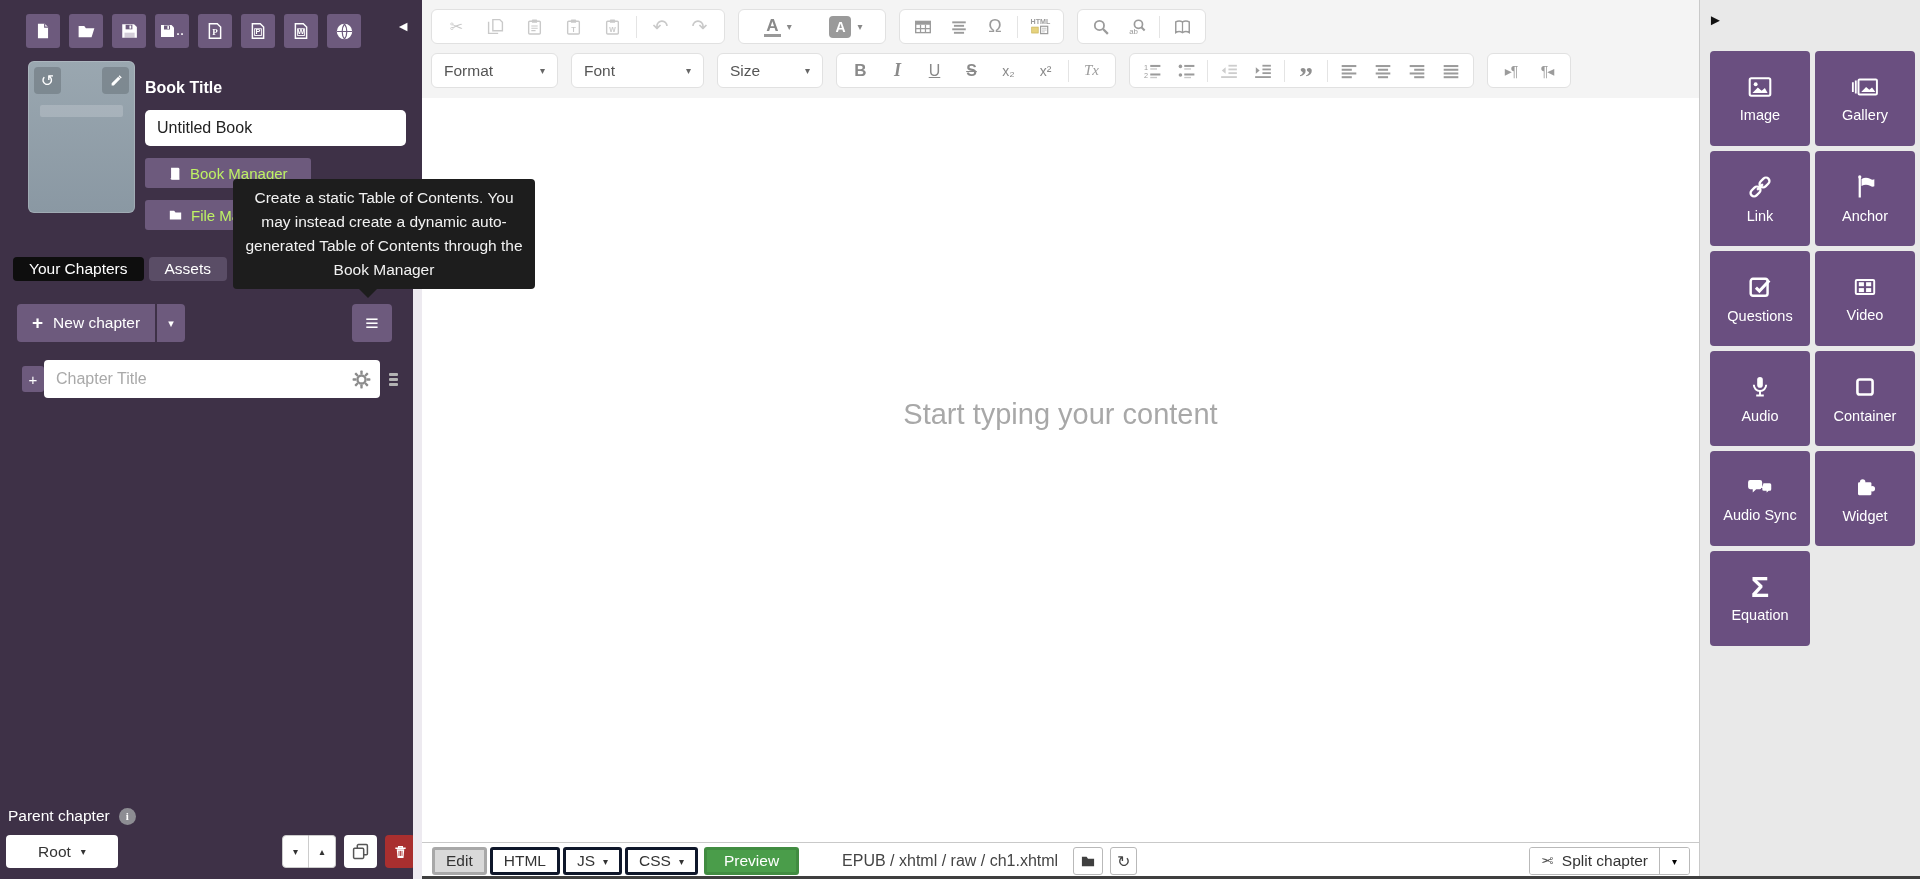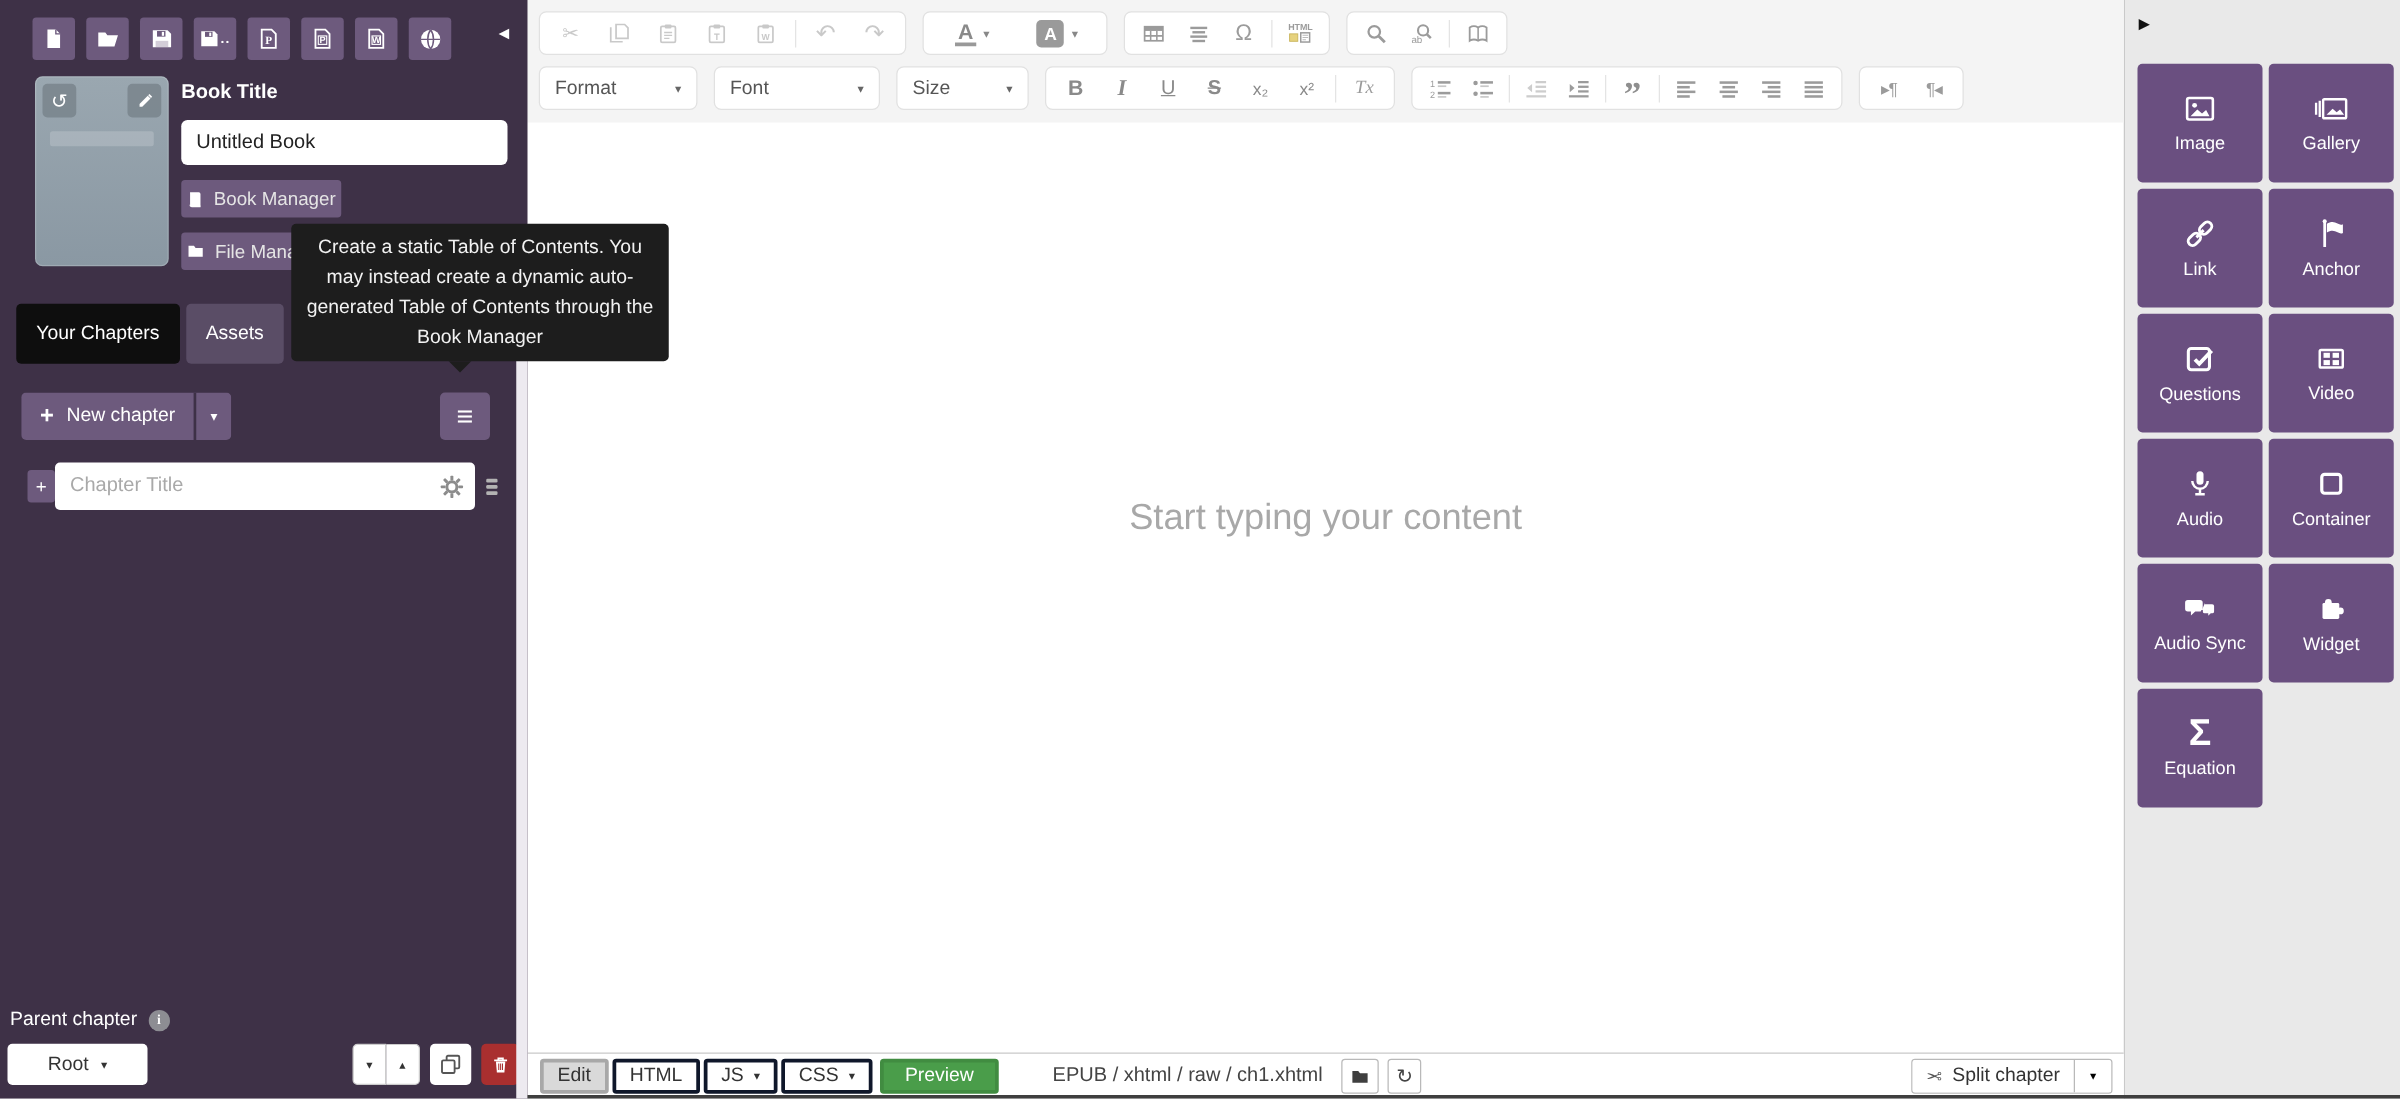--- a/index.html
+++ b/index.html
@@ -11,26 +11,26 @@
 .file-toolbar{display:flex;align-items:flex-start;gap:9px;padding:14px 12px 0 26px}
 .fbtn{width:34px;height:34px;border-radius:3px;background:#6d5a7d;display:flex;align-items:center;justify-content:center;cursor:pointer}
 .collapse{margin-left:auto;color:#fff;font-size:14px;padding-top:4px;cursor:pointer}
 .save-dots{color:#fff;font-weight:bold;font-size:11px;letter-spacing:1px;margin-left:1px}
 .book-row{display:flex;margin:13px 16px 0 28px}
 .cover{position:relative;width:107px;height:152px;border-radius:6px;background:linear-gradient(#9aa7b0,#8a98a3);box-shadow:inset 0 0 0 1px rgba(255,255,255,.18)}
 .cover-strip{position:absolute;left:12px;right:12px;top:44px;height:12px;background:rgba(255,255,255,.18);border-radius:2px}
 .cover-btn{position:absolute;top:6px;width:27px;height:27px;border-radius:4px;background:rgba(122,133,141,.88);color:#fff;display:flex;align-items:center;justify-content:center;font-size:16px;cursor:pointer}
 .cover-btn.reset{left:6px}.cover-btn.edit{right:6px}
 .book-info{flex:1;margin-left:10px;min-width:0}
-.bt-label{font-size:16px;font-weight:bold;margin:4px 0 13px}
+.bt-label{font-size:16px;font-weight:bold;margin:18px 0 13px}
 .bt-input{width:100%;height:36px;border:none;border-radius:5px;padding:0 12px;font-size:16px;color:#222;font-family:inherit;outline:none}
-.mgr-btn{display:inline-flex;align-items:center;gap:8px;height:30px;padding:0 4px;background:#6d5a7d;border-radius:3px;color:#e5e5e5;font-size:15px;margin-top:12px;white-space:nowrap;cursor:pointer}
+.mgr-btn{display:inline-flex;align-items:center;gap:8px;height:30px;padding:0 23px;background:#6d5a7d;border-radius:3px;color:#bef264;font-size:15px;margin-top:12px;white-space:nowrap;cursor:pointer}
 .mgr-wrap{display:flex;flex-direction:column;align-items:flex-start}
 .tabs{display:flex;gap:5px;margin:27px 0 0 13px}
-.tab{padding:0 16px;height:48px;display:flex;align-items:center;border-radius:4px;font-size:15.5px;cursor:pointer}
+.tab{padding:0 16px;height:24px;display:flex;align-items:center;border-radius:4px;font-size:15.5px;cursor:pointer}
 .tab.active{background:#0e0e0e}
 .tab.assets{background:#5a4d66}
 .chap-toolbar{display:flex;align-items:center;margin:23px 30px 0 17px}
 .newch{display:flex;height:38px;border-radius:4px;overflow:hidden;cursor:pointer}
 .newch-main{display:flex;align-items:center;gap:10px;background:#6d5a7d;padding:0 15px;font-size:15.5px}
 .newch-plus{font-size:19px;font-weight:bold;line-height:18px}
 .newch-caret{width:30px;background:#6d5a7d;border-left:2px solid #3e3147;display:flex;align-items:center;justify-content:center;font-size:11px}
 .hamb{margin-left:auto;width:40px;height:38px;border-radius:4px;background:#6d5a7d;display:flex;align-items:center;justify-content:center;font-size:23px;font-weight:bold;cursor:pointer}
 .chap-row{display:flex;align-items:center;margin:18px 8px 0 22px}
 .addch{width:22px;height:26px;border-radius:3px;background:#6d5a7d;display:flex;align-items:center;justify-content:center;font-size:15px;cursor:pointer}

